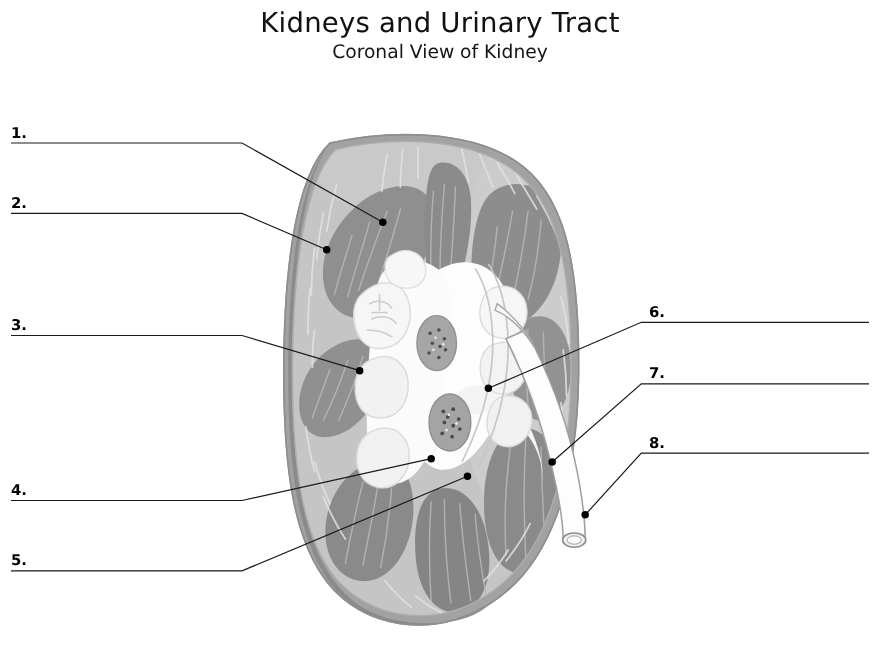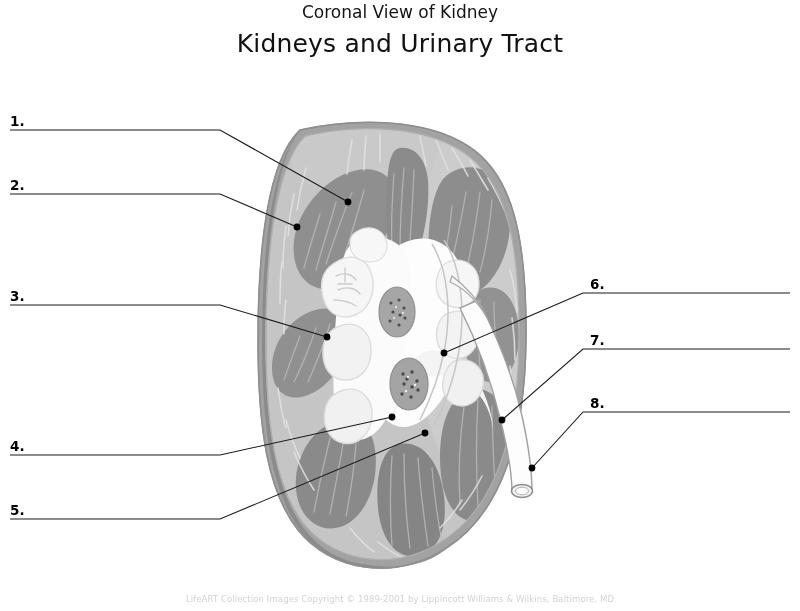--- a/index.html
+++ b/index.html
@@ -65,22 +65,22 @@
     color: #d2d2d2;
     letter-spacing: 0.1px;
   }
 </style>
 </head>
 <body>
 
 <div id="page">
 
   <div id="titles">
+    <div id="main-title">Kidneys and Urinary Tract</div>
     <div id="sub-title">Coronal View of Kidney</div>
-    <div id="main-title">Kidneys and Urinary Tract</div>
   </div>
 
   <svg id="figure-layer" width="800" height="611" viewBox="0 0 800 611">
 
     <defs>
       <clipPath id="kidneyClip">
         <path d="M300 130 C 355 118, 425 118, 468 146
                  C 512 174, 527 235, 526 340
                  C 525 440, 500 515, 445 549
                  C 392 582, 330 570, 298 530
@@ -389,15 +389,14 @@
   <div class="num-label" style="left:10px; top:113px;">1.</div>
   <div class="num-label" style="left:10px; top:177px;">2.</div>
   <div class="num-label" style="left:10px; top:288px;">3.</div>
   <div class="num-label" style="left:10px; top:438px;">4.</div>
   <div class="num-label" style="left:10px; top:502px;">5.</div>
 
   <div class="num-label" style="left:590px; top:276px;">6.</div>
   <div class="num-label" style="left:590px; top:332px;">7.</div>
   <div class="num-label" style="left:590px; top:395px;">8.</div>
 
-  <div id="footer">LifeART Collection Images Copyright © 1989-2001 by Lippincott Williams &amp; Wilkins, Baltimore, MD</div>
 
 </div>
 
 </body></html>

